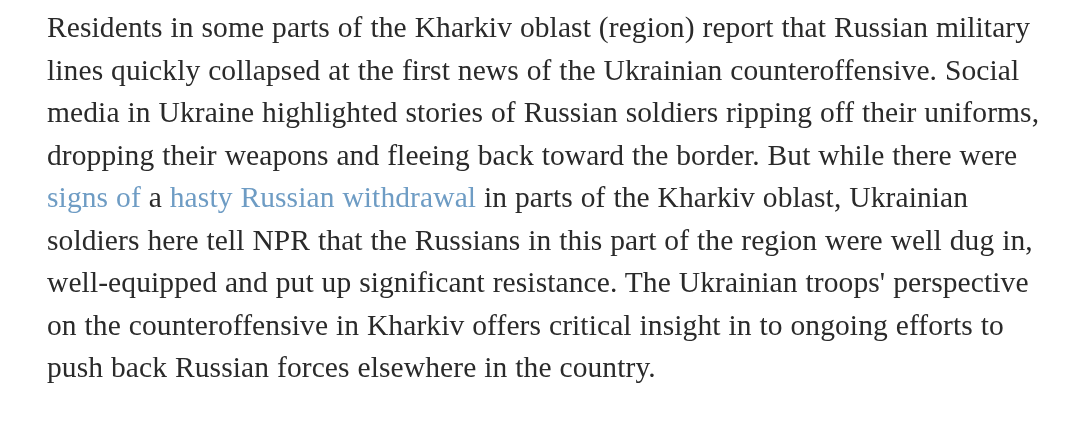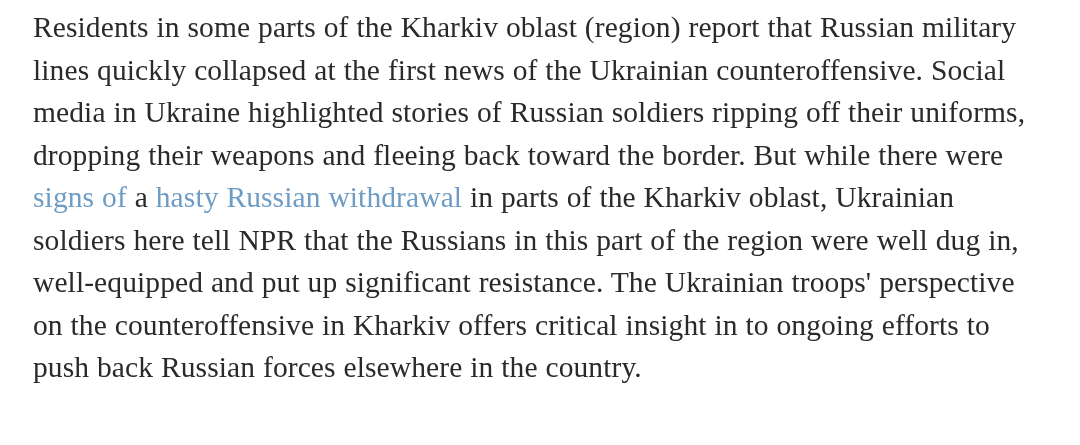--- a/index.html
+++ b/index.html
@@ -10,21 +10,21 @@
   body {
     width: 1080px;
     height: 445px;
     overflow: hidden;
     font-family: "Liberation Serif", "DejaVu Serif", serif;
   }
   .article {
     box-sizing: border-box;
     width: 1080px;
     height: 445px;
-    padding: 6px 30px 0 33px;
+    padding: 6px 30px 0 47px;
     background: #ffffff;
   }
   .paragraph {
     margin: 0;
     color: #2a2a2a;
     font-size: 29.5px;
     line-height: 42.5px;
     letter-spacing: 0.1px;
     text-align: left;
     word-spacing: 0.4px;

